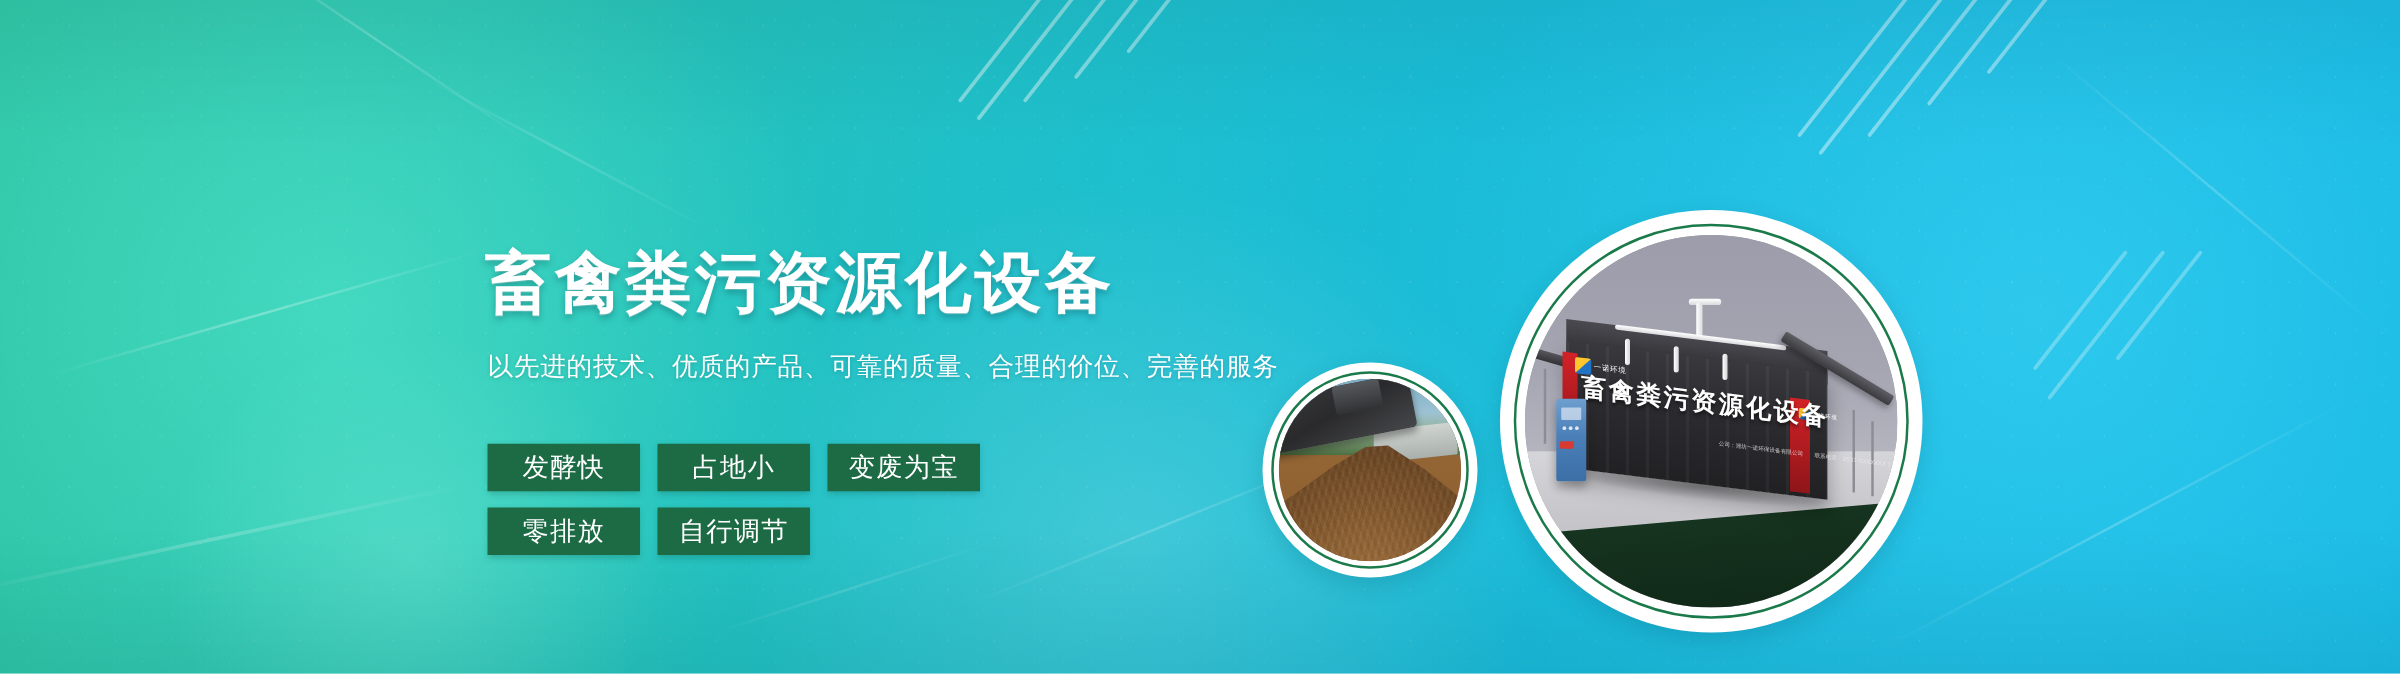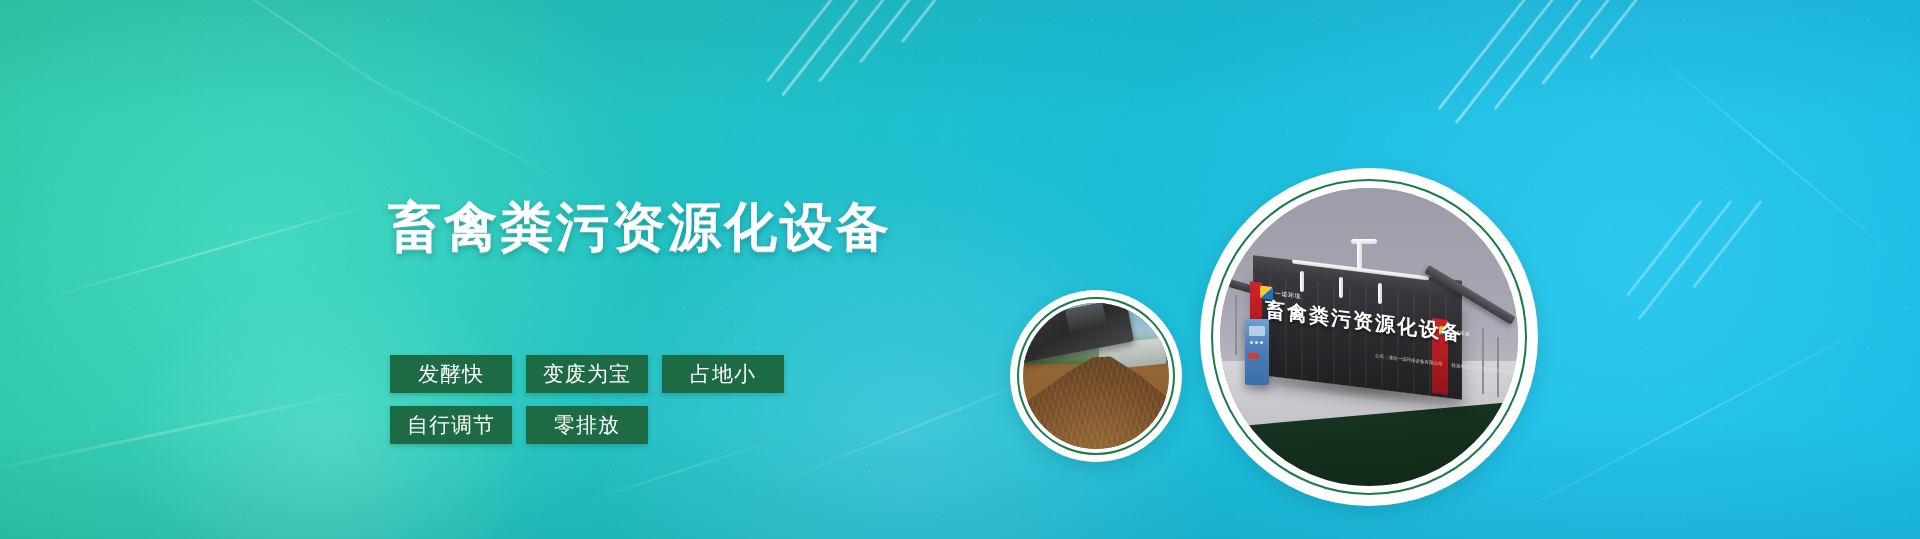--- a/index.html
+++ b/index.html
@@ -367,28 +367,29 @@
     <span style="left:60px;top:0px;height:110px;opacity:.7;"></span>
   </div>
 
   <div class="bg-noise"></div>
   <div class="bg-vignette"></div>
 
   <div class="content">
 
     <div class="headline">畜禽粪污资源化设备</div>
 
+    <div class="subline l1">以先进的技术、优质的产品、可靠的质量、合理的价位、完善的服务</div>
 
 
     <div class="tags">
       <div class="tag">发酵快</div>
+      <div class="tag">占地小</div>
       <div class="tag">变废为宝</div>
-      <div class="tag">占地小</div>
+      <div class="tag">零排放</div>
       <div class="tag">自行调节</div>
-      <div class="tag">零排放</div>
     </div>
 
     <div class="circle-wrap circle-small">
       <div class="outer-ring"></div>
       <div class="inner-ring"></div>
       <div class="photo">
         <div class="compost">
           <div class="sky"></div>
           <div class="shed"></div>
           <div class="conveyor"></div>

